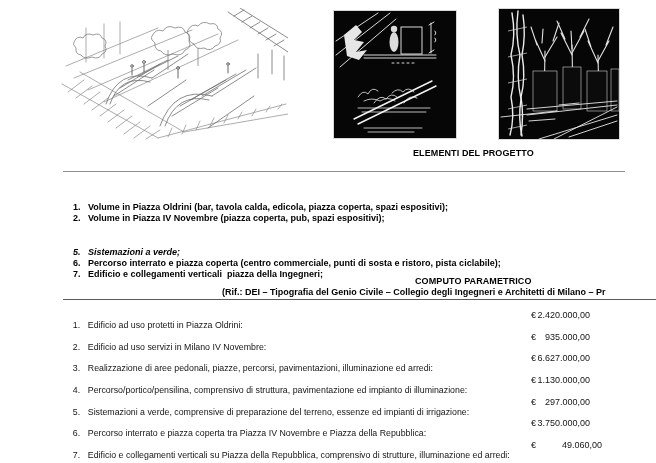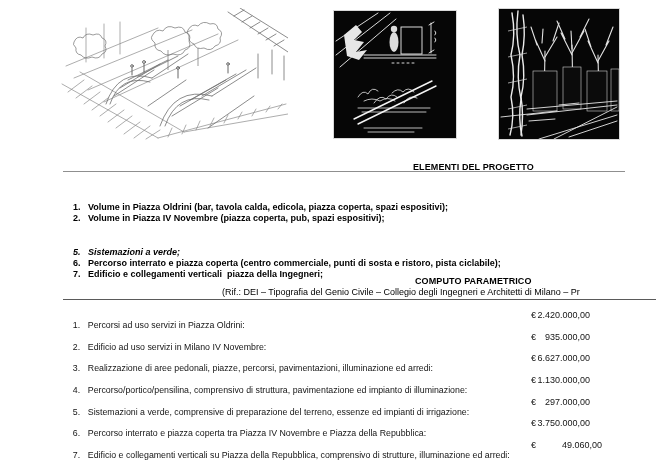--- a/index.html
+++ b/index.html
@@ -6,21 +6,21 @@
   body{
     width:656px;height:463px;overflow:hidden;background:#ffffff;
     font-family:"Liberation Sans",sans-serif;position:relative;color:#000;
   }
   .page{position:absolute;inset:0;}
   .fig{position:absolute;display:block;}
   .fig-dark{border:1px solid #d8d8d8;background:#060606;}
   .h1{position:absolute;font-weight:bold;font-size:9px;letter-spacing:.1px;white-space:pre;color:#000;}
   .rule{position:absolute;height:1px;background:#8f8f8f;}
   .rule2{background:#5a5a5a;}
-  .subtitle{position:absolute;left:222px;top:287px;font-size:9px;font-weight:normal;white-space:pre;color:#000;}
+  .subtitle{position:absolute;left:222px;top:287px;font-size:9px;font-weight:bold;white-space:pre;color:#000;}
   .erow{position:absolute;left:63px;font-size:9px;font-weight:bold;line-height:11px;white-space:pre;color:#000;}
   .erow .num{display:inline-block;width:15px;}
   .crow{position:absolute;left:63px;right:0;font-size:8.8px;line-height:10px;white-space:pre;color:#141414;}
   .crow .num{display:inline-block;width:15px;}
   .crow .amt{position:absolute;left:468px;top:0;width:59px;display:flex;justify-content:space-between;font-size:9px;color:#141414;}
   .crow.wide .amt{width:71px;}
 </style>
 </head>
 <body>
 
@@ -171,21 +171,21 @@
         <path d="M28,106 L118,96"></path>
       <path d="M2,108 L58,102"></path>
         <path d="M30,112 L56,110"></path>
       <path d="M55,130 L118,98"></path>
         <path d="M40,130 L118,106"></path>
         <path d="M70,128 L118,112"></path>
       <path d="M60,96 L80,94"></path>
     </g>
   </svg>
 
-  <div class="h1" style="left:413px;top:162px;">ELEMENTI DEL PROGETTO</div>
+  <div class="h1" style="left:413px;top:148px;">ELEMENTI DEL PROGETTO</div>
   <div class="rule" style="left:63px;top:171px;width:562px;"></div>
 
   <div class="erow" style="top:191px;">
     <span class="num">1.</span><span class="txt">Volume in Piazza Oldrini (bar, tavola calda, edicola, piazza coperta, spazi espositivi);</span>
   </div>
   <div class="erow" style="top:202px;">
     <span class="num">2.</span><span class="txt">Volume in Piazza IV Novembre (piazza coperta, pub, spazi espositivi);</span>
   </div>
   <div class="erow" style="top:236px;font-style:italic;">
     <span class="num">5.</span><span class="txt">Sistemazioni a verde;</span>
@@ -195,21 +195,21 @@
   </div>
   <div class="erow" style="top:258px;">
     <span class="num">7.</span><span class="txt">Edificio e collegamenti verticali  piazza della Ingegneri;</span>
   </div>
 
   <div class="h1" style="left:415px;top:276px;">COMPUTO PARAMETRICO</div>
   <div class="subtitle">(Rif.: DEI – Tipografia del Genio Civile – Collegio degli Ingegneri e Architetti di Milano – Pr</div>
   <div class="rule rule2" style="left:63px;top:299px;width:593px;"></div>
 
   <div class="crow" style="top:310px;">
-    <span class="num">1.</span><span class="txt">Percorsi ad uso servizi in Piazza Oldrini:</span>
+    <span class="num">1.</span><span class="txt">Edificio ad uso protetti in Piazza Oldrini:</span>
     <span class="amt"><span class="cur">€</span><span class="val">2.420.000,00</span></span>
   </div>
   <div class="crow" style="top:332px;">
     <span class="num">2.</span><span class="txt">Edificio ad uso servizi in Milano IV Novembre:</span>
     <span class="amt"><span class="cur">€</span><span class="val">935.000,00</span></span>
   </div>
   <div class="crow" style="top:353px;">
     <span class="num">3.</span><span class="txt">Realizzazione di aree pedonali, piazze, percorsi, pavimentazioni, illuminazione ed arredi:</span>
     <span class="amt"><span class="cur">€</span><span class="val">6.627.000,00</span></span>
   </div>

